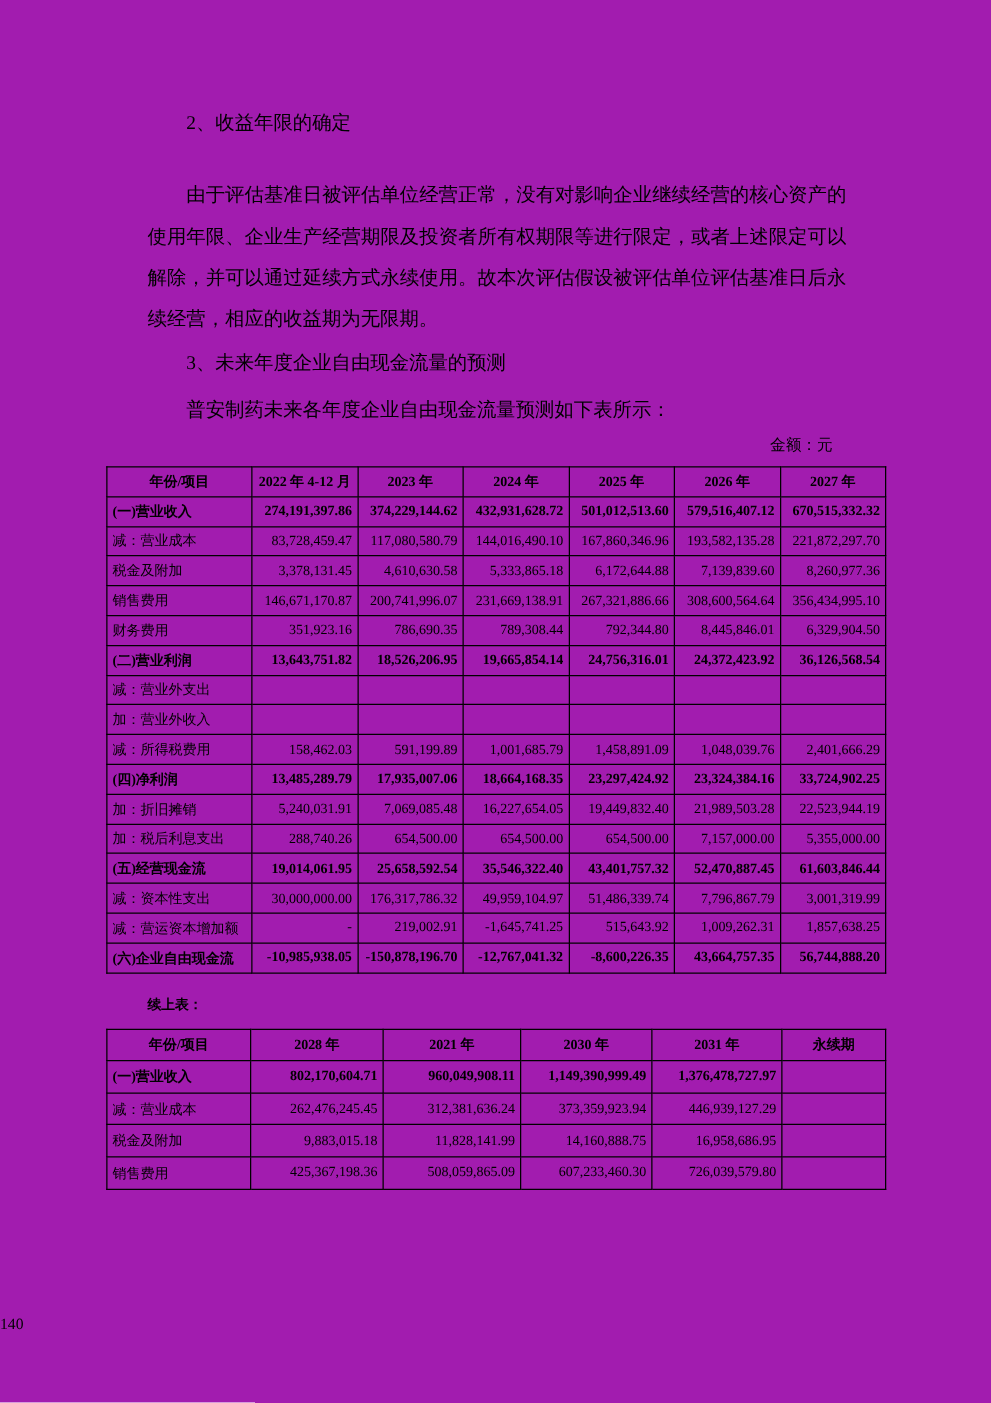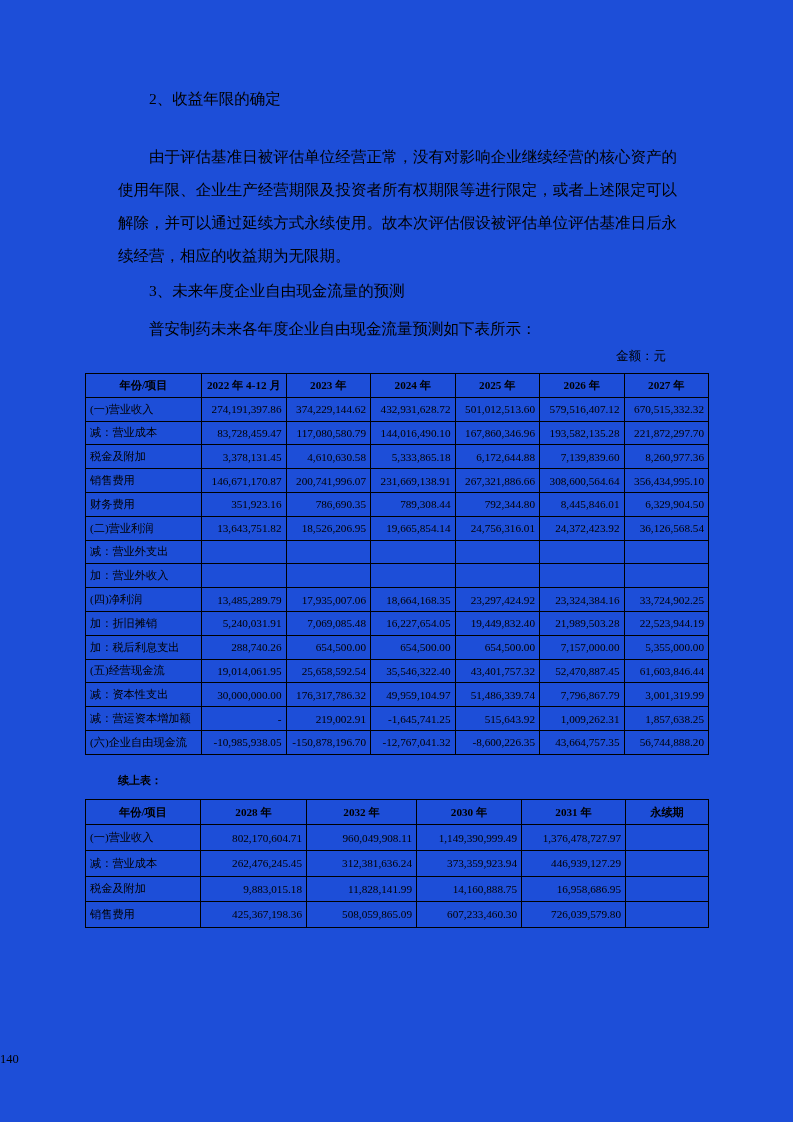--- a/index.html
+++ b/index.html
@@ -1,19 +1,19 @@
 <!DOCTYPE html>
 <html><head>
 <meta charset="utf-8">
 <style>
   * { box-sizing: border-box; }
   html, body { margin: 0; padding: 0; background: #ffffff; }
   .page {
     width: 793px; height: 1122px; position: relative; margin: 0 auto;
-    background: #1d4ed8; color: #000;
+    background: #a21caf; color: #000;
     font-family: "Liberation Serif", "DejaVu Serif", serif;
     overflow: hidden;
   }
   .content { padding: 88px 85px 0 85px; }
 
   .sec-heading {
     font-size: 15.5px; font-weight: normal; line-height: 22px;
     margin: 0 31px 0 33px; text-indent: 2em; height: 22px; overflow: hidden;
   }
   .sec-heading.h3 { margin-top: 8px; }
@@ -36,21 +36,21 @@
   }
   .fin-table th, .fin-table td {
     border: 1px solid #000; font-size: 11.2px; padding: 0 3px;
     overflow: hidden; white-space: nowrap; vertical-align: middle;
   }
   .t1 th, .t1 td { height: 23.8px; }
   .t2 th, .t2 td { height: 25.6px; }
   .fin-table th { font-weight: bold; text-align: center; }
   .fin-table td.label-cell { text-align: left; padding-left: 4px; }
   .fin-table td.num-cell { text-align: right; padding-right: 4px; }
-  .fin-table tr.bold td { font-weight: normal; }
+  .fin-table tr.bold td { font-weight: bold; }
 
   .continued-label {
     font-size: 11px; font-weight: bold; line-height: 22px;
     margin: 14px 0 0 33px; height: 22px;
   }
   .t2 { margin-top: 4px; }
 
   .page-number {
     position: absolute; left: 0; right: 0; top: 1052px;
     text-align: left; font-size: 12.5px;
@@ -159,20 +159,29 @@
           </tr>
           <tr>
             <td class="label-cell">加：营业外收入</td>
             <td class="num-cell"></td>
             <td class="num-cell"></td>
             <td class="num-cell"></td>
             <td class="num-cell"></td>
             <td class="num-cell"></td>
             <td class="num-cell"></td>
           </tr>
+          <tr>
+            <td class="label-cell">减：所得税费用</td>
+            <td class="num-cell">158,462.03</td>
+            <td class="num-cell">591,199.89</td>
+            <td class="num-cell">1,001,685.79</td>
+            <td class="num-cell">1,458,891.09</td>
+            <td class="num-cell">1,048,039.76</td>
+            <td class="num-cell">2,401,666.29</td>
+          </tr>
           <tr class="bold">
             <td class="label-cell">(四)净利润</td>
             <td class="num-cell">13,485,289.79</td>
             <td class="num-cell">17,935,007.06</td>
             <td class="num-cell">18,664,168.35</td>
             <td class="num-cell">23,297,424.92</td>
             <td class="num-cell">23,324,384.16</td>
             <td class="num-cell">33,724,902.25</td>
           </tr>
           <tr>
@@ -240,21 +249,21 @@
         <col style="width:106px">
           <col style="width:110px">
           <col style="width:105px">
         <col style="width:104px">
           <col style="width:83px">
       </colgroup>
       <thead>
         <tr>
             <th>年份/项目</th>
             <th>2028 年</th>
-            <th>2032 年</th>
+            <th>2021 年</th>
             <th>2030 年</th>
             <th>2031 年</th>
             <th>永续期</th>
           </tr>
       </thead>
       <tbody>
           <tr class="bold">
             <td class="label-cell">(一)营业收入</td>
             <td class="num-cell">802,170,604.71</td>
             <td class="num-cell">960,049,908.11</td>

